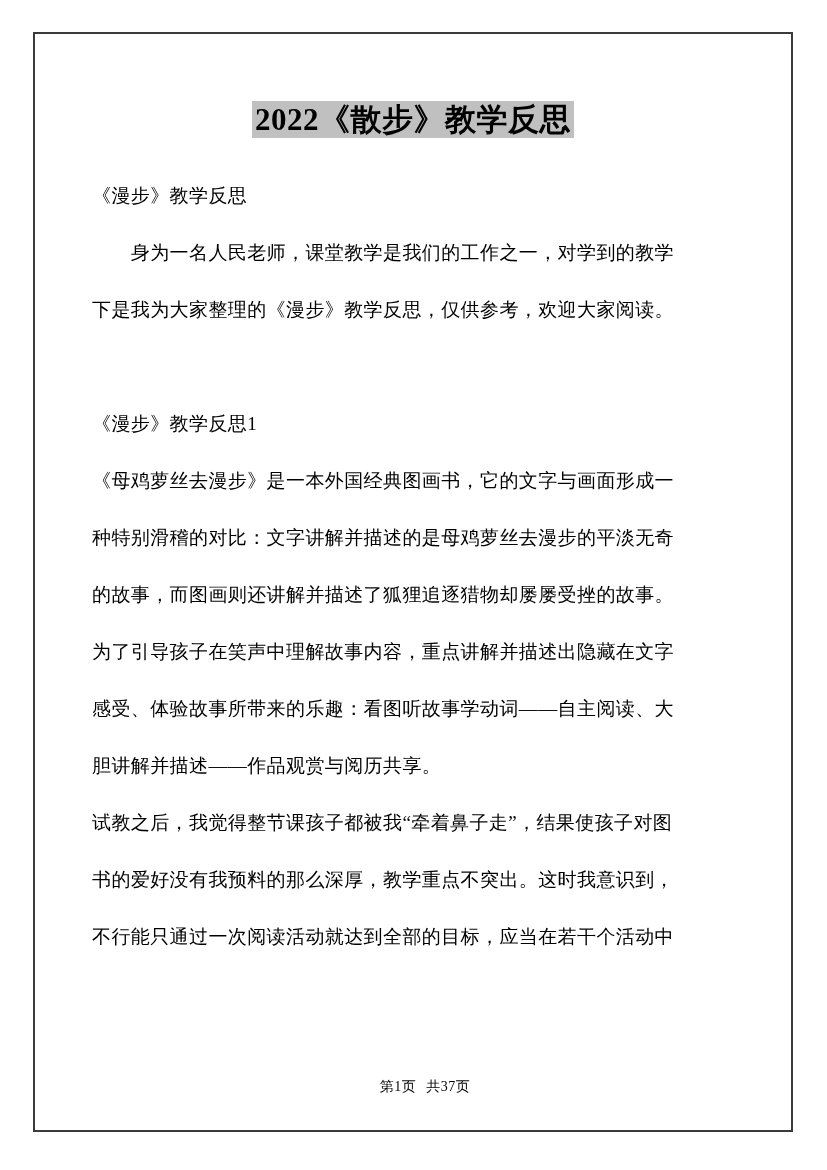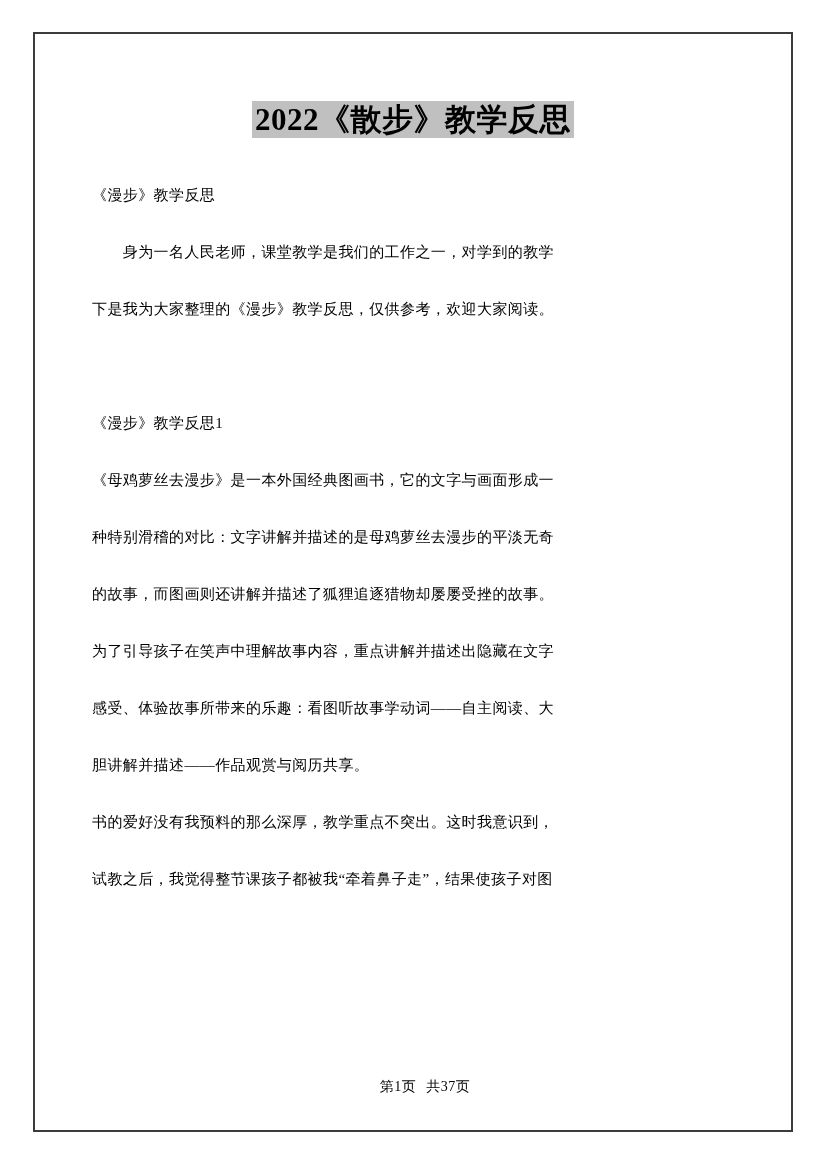--- a/index.html
+++ b/index.html
@@ -44,21 +44,21 @@
   .doc-title .hl {
     background: var(--highlight, #c0c0c0);
     padding: 1px 3px;
   }
   .body-lines {
     margin-top: 26px;
   }
   .line {
     height: 57px;
     line-height: 57px;
-    font-size: 15px;
+    font-size: 19px;
     letter-spacing: 0.4px;
     white-space: nowrap;
     text-align: left;
   }
   .footer {
     position: absolute;
     bottom: 34px;
     left: 12px;
     width: 100%;
     text-align: center;
@@ -87,22 +87,23 @@
         <div class="line">　　身为一名人民老师，课堂教学是我们的工作之一，对学到的教学</div>
         <div class="line">下是我为大家整理的《漫步》教学反思，仅供参考，欢迎大家阅读。</div>
         <div class="line"></div>
         <div class="line">《漫步》教学反思1</div>
         <div class="line">《母鸡萝丝去漫步》是一本外国经典图画书，它的文字与画面形成一</div>
         <div class="line">种特别滑稽的对比：文字讲解并描述的是母鸡萝丝去漫步的平淡无奇</div>
         <div class="line">的故事，而图画则还讲解并描述了狐狸追逐猎物却屡屡受挫的故事。</div>
         <div class="line">为了引导孩子在笑声中理解故事内容，重点讲解并描述出隐藏在文字</div>
         <div class="line">感受、体验故事所带来的乐趣：看图听故事学动词——自主阅读、大</div>
         <div class="line">胆讲解并描述——作品观赏与阅历共享。</div>
+        <div class="line">试教之后，我觉得整节课孩子都被我“牵着鼻子走”，结果使孩子对图</div>
         <div class="line">书的爱好没有我预料的那么深厚，教学重点不突出。这时我意识到，</div>
-        <div class="line">试教之后，我觉得整节课孩子都被我“牵着鼻子走”，结果使孩子对图</div>
+        <div class="line">不行能只通过一次阅读活动就达到全部的目标，应当在若干个活动中</div>
       </div>
     </div>
 
     <div class="footer">
       <span>第1页</span><span class="sep"></span><span>共37页</span>
     </div>
   </div>
 </div>
 
 </body></html>

